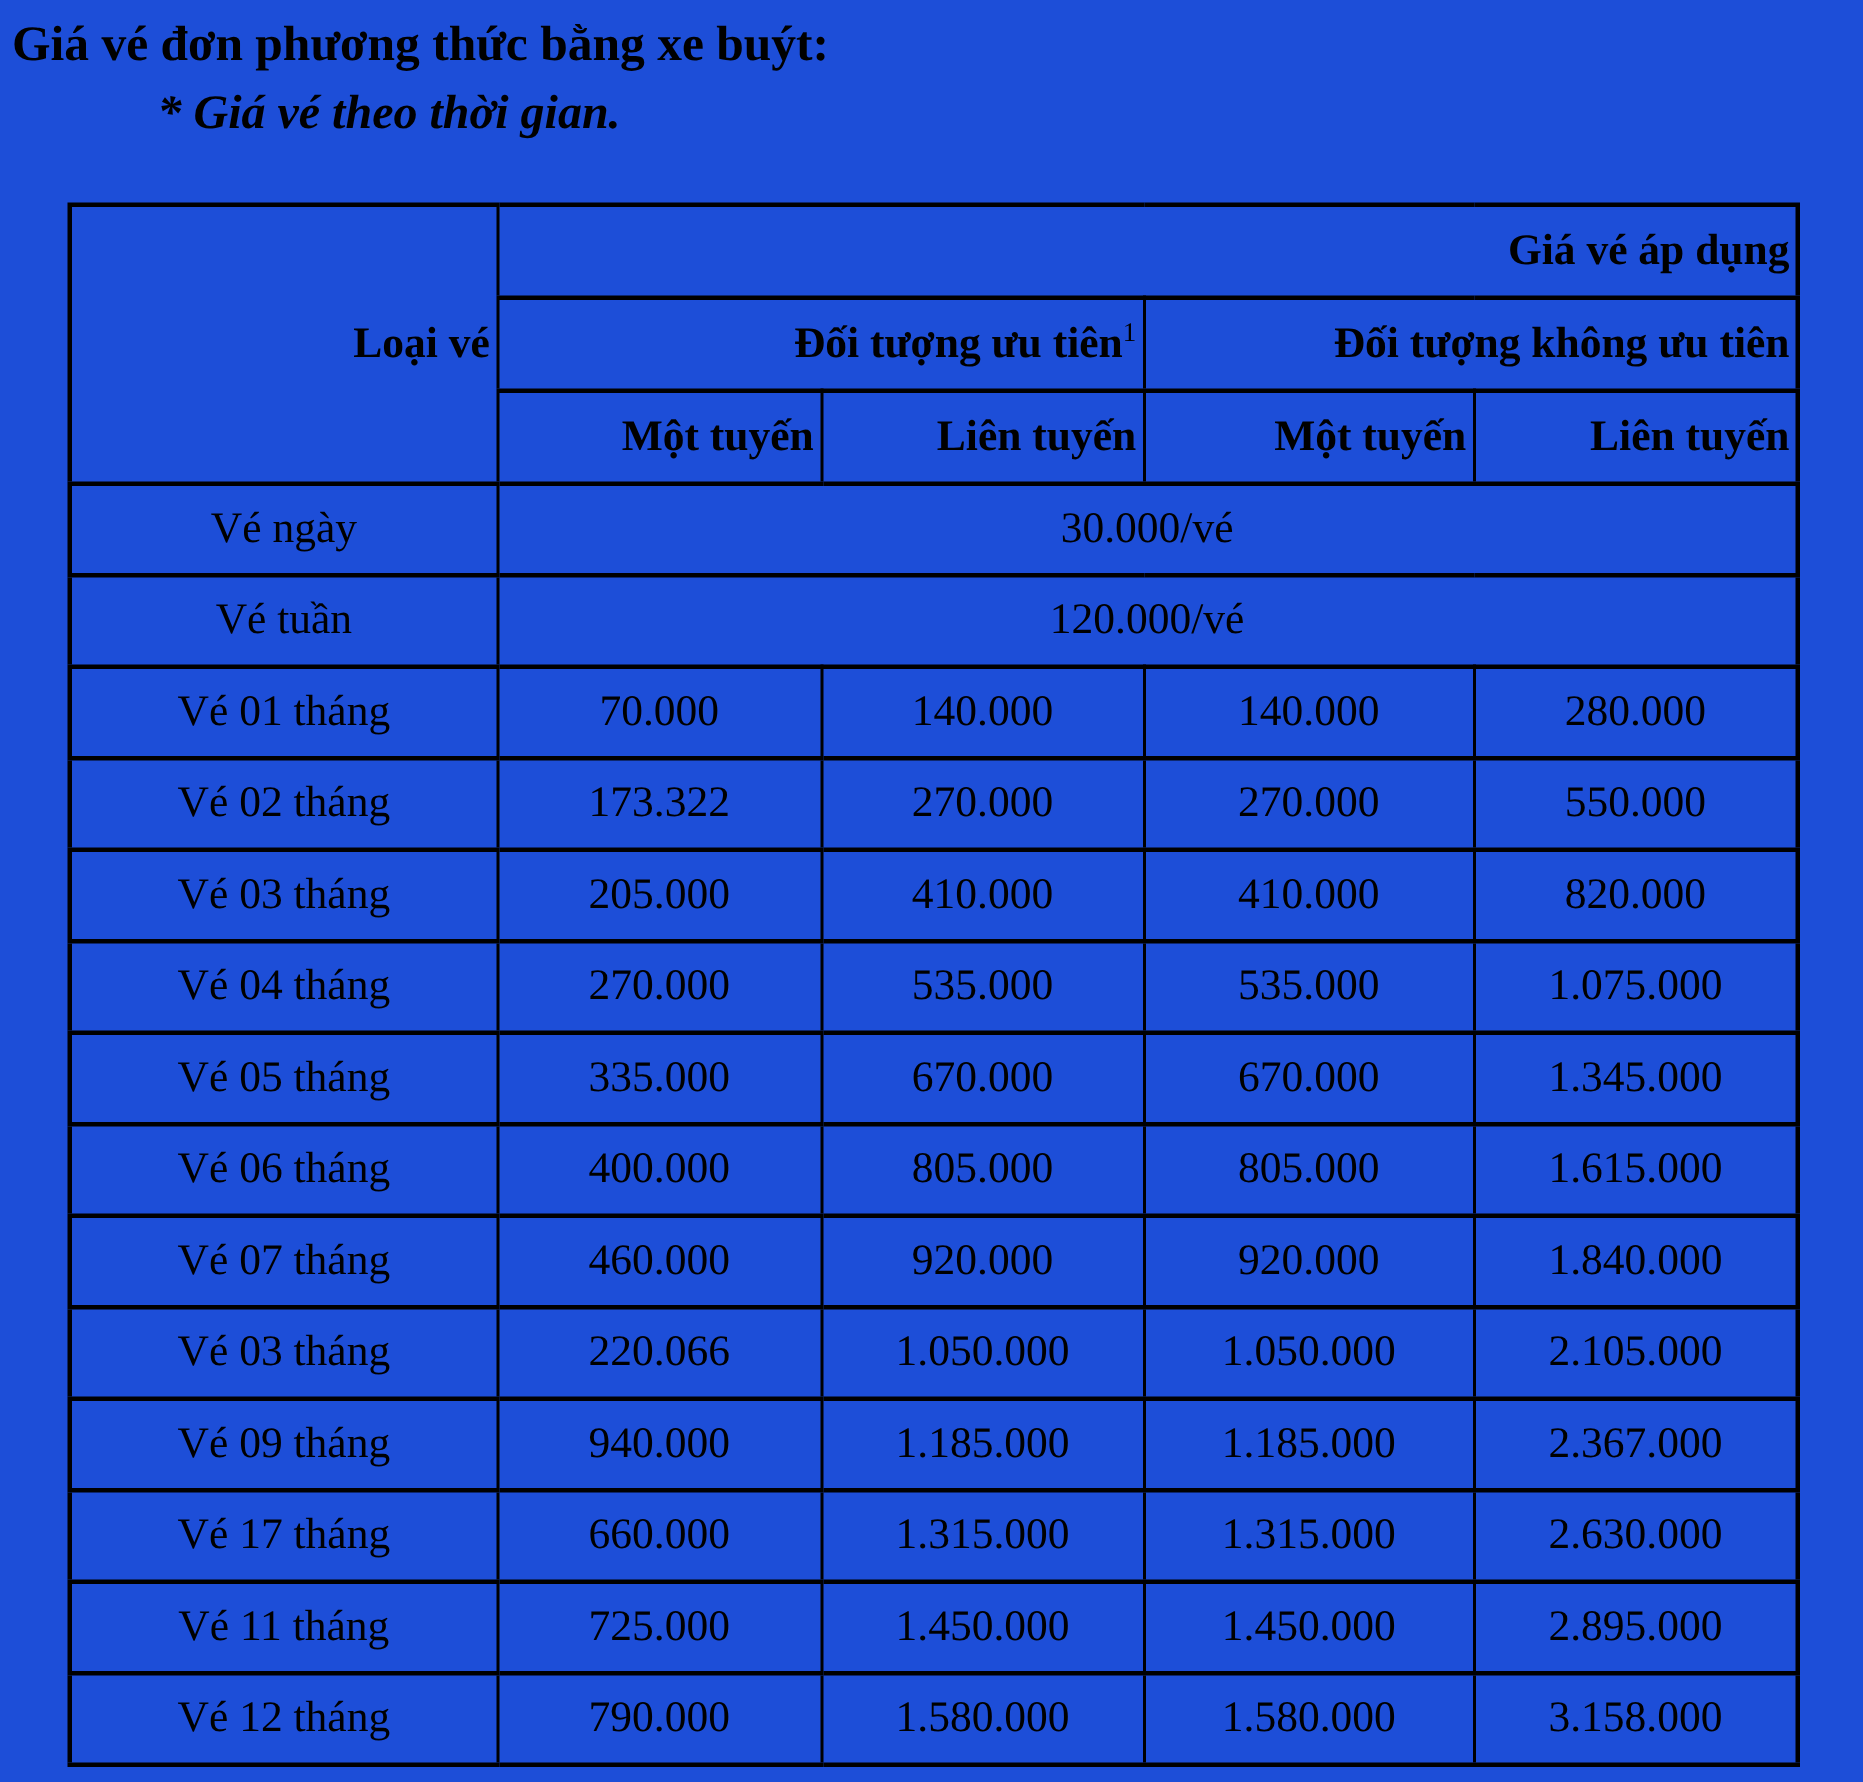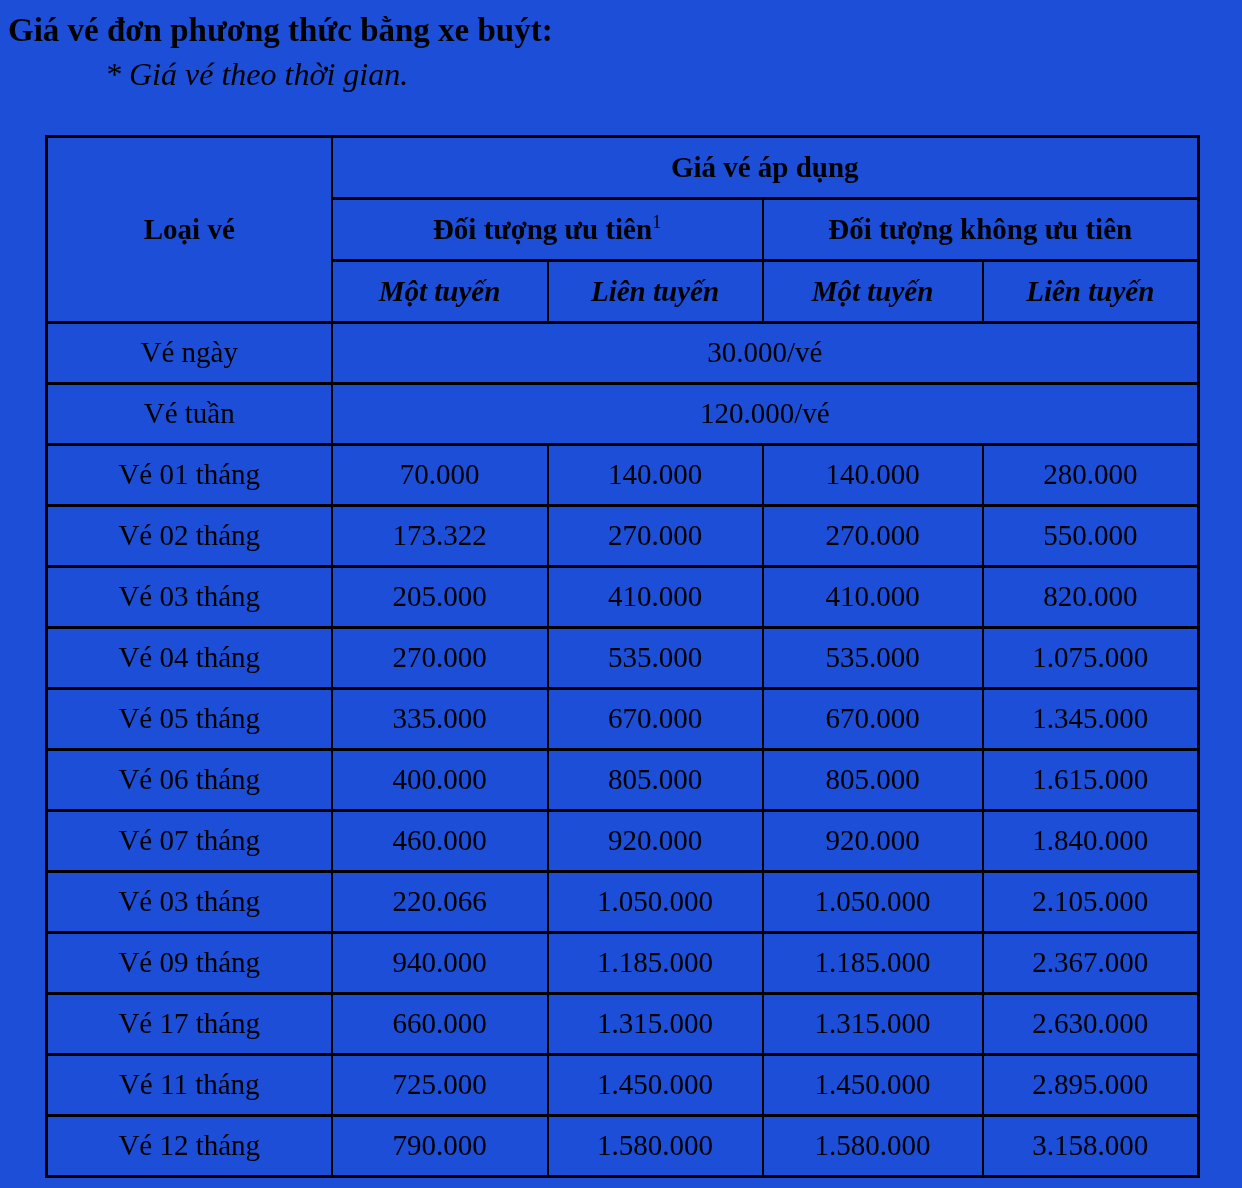--- a/index.html
+++ b/index.html
@@ -17,21 +17,21 @@
     overflow: hidden;
   }
   .doc-title {
     font-size: 33px;
     font-weight: bold;
     margin: 12px 0 0 8px;
     line-height: 1.15;
   }
   .doc-subtitle {
     font-size: 32px;
-    font-weight: normal;
+    font-weight: bold;
     font-style: italic;
     margin: 6px 0 0 105px;
     line-height: 1.15;
   }
   table.fare-table {
     border-collapse: collapse;
     table-layout: fixed;
     margin: 42px 0 0 45px;
     width: 1152px;
     border: 3px solid #000;
@@ -39,22 +39,22 @@
   .fare-table th, .fare-table td {
     border: 2px solid #000;
     border-top-width: 3px;
     border-bottom-width: 3px;
     text-align: center;
     vertical-align: middle;
     font-size: 29px;
     padding: 0 4px;
     overflow: hidden;
   }
-  .fare-table thead th { height: 59px; font-weight: bold; }
-  .fare-table thead tr.route-row th { font-style: italic; }
+  .fare-table thead th { height: 59px; font-weight: bold; text-align: right; }
+  .fare-table thead tr.route-row th { }
   .fare-table tbody td { height: 58px; font-weight: normal; }
   .fare-table sup {
     font-weight: normal;
     font-size: 0.62em;
     vertical-align: super;
     line-height: 0;
   }
 </style>
 </head>
 <body>

